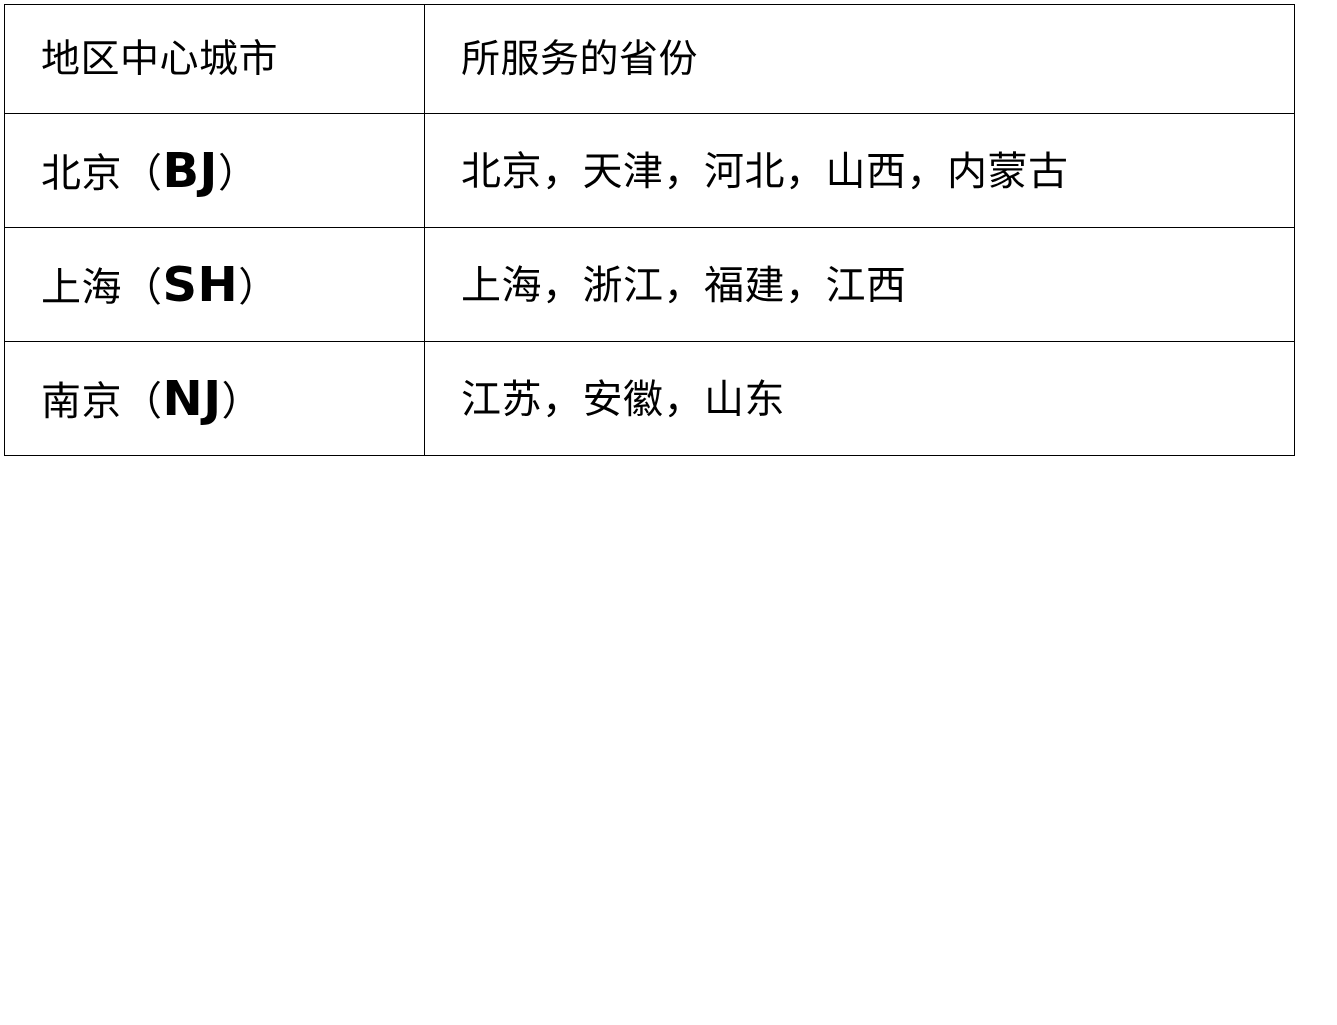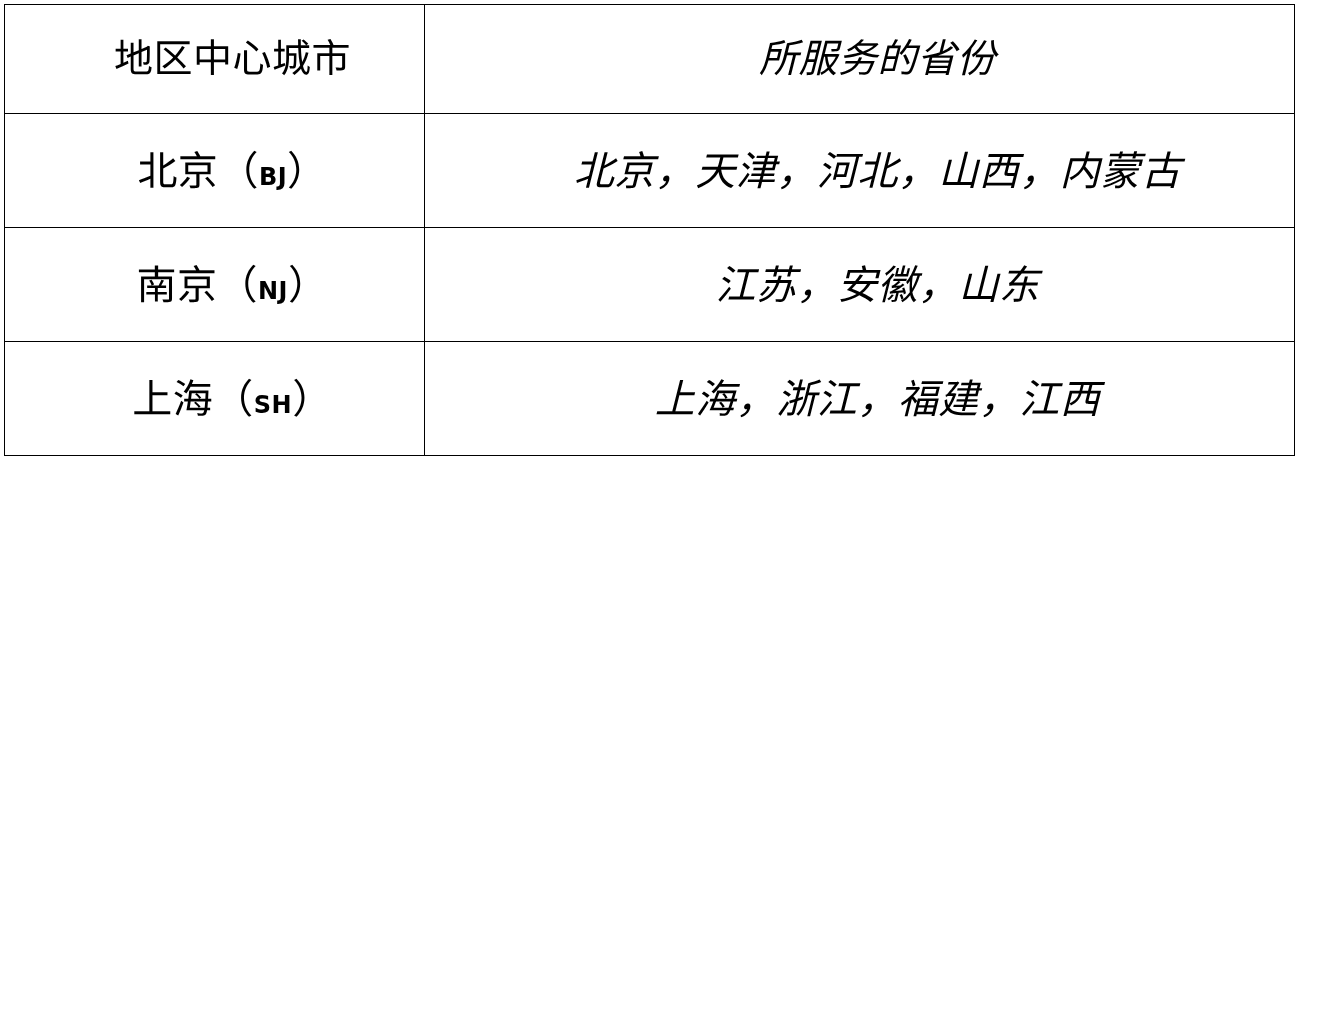--- a/index.html
+++ b/index.html
@@ -26,45 +26,44 @@
     width: 1290px;
     table-layout: fixed;
     margin: 0;
   }
   table.region-table col.col-city { width: 420px; }
   table.region-table col.col-prov { width: 870px; }
 
   table.region-table th,
   table.region-table td {
     border: 1px solid #000000;
-    text-align: center;
+    text-align: left;
     vertical-align: middle;
     padding: 0 0 0 36px;
     height: 113px;
     font-weight: normal;
     font-size: 40px;
     line-height: 1.15;
     white-space: nowrap;
   }
   table.region-table thead th {
     height: 108px;
     font-size: 39px;
   }
   .city-cell {
     letter-spacing: 0.5px;
   }
   .prov-cell {
     padding-left: 26px;
     letter-spacing: 0.5px;
-    font-style: italic;
   }
   .code {
     font-family: "DejaVu Sans", "Liberation Sans", sans-serif;
     font-weight: bold;
-    font-size: 24px;
+    font-size: 48px;
   }
   .paren {
     font-family: "DejaVu Serif", "Liberation Serif", serif;
   }
 </style>
 </head>
 <body>
 
 <div class="page">
   <table class="region-table">
@@ -77,22 +76,22 @@
         <th class="city-cell">地区中心城市</th>
         <th class="prov-cell">所服务的省份</th>
       </tr>
     </thead>
     <tbody>
       <tr>
         <td class="city-cell"><span>北京</span><span class="paren">（</span><span class="code">BJ</span><span class="paren">）</span></td>
         <td class="prov-cell">北京，天津，河北，山西，内蒙古</td>
       </tr>
       <tr>
+        <td class="city-cell"><span>上海</span><span class="paren">（</span><span class="code">SH</span><span class="paren">）</span></td>
+        <td class="prov-cell">上海，浙江，福建，江西</td>
+      </tr>
+      <tr>
         <td class="city-cell"><span>南京</span><span class="paren">（</span><span class="code">NJ</span><span class="paren">）</span></td>
         <td class="prov-cell">江苏，安徽，山东</td>
-      </tr>
-      <tr>
-        <td class="city-cell"><span>上海</span><span class="paren">（</span><span class="code">SH</span><span class="paren">）</span></td>
-        <td class="prov-cell">上海，浙江，福建，江西</td>
       </tr>
     </tbody>
   </table>
 </div>
 
 </body></html>

